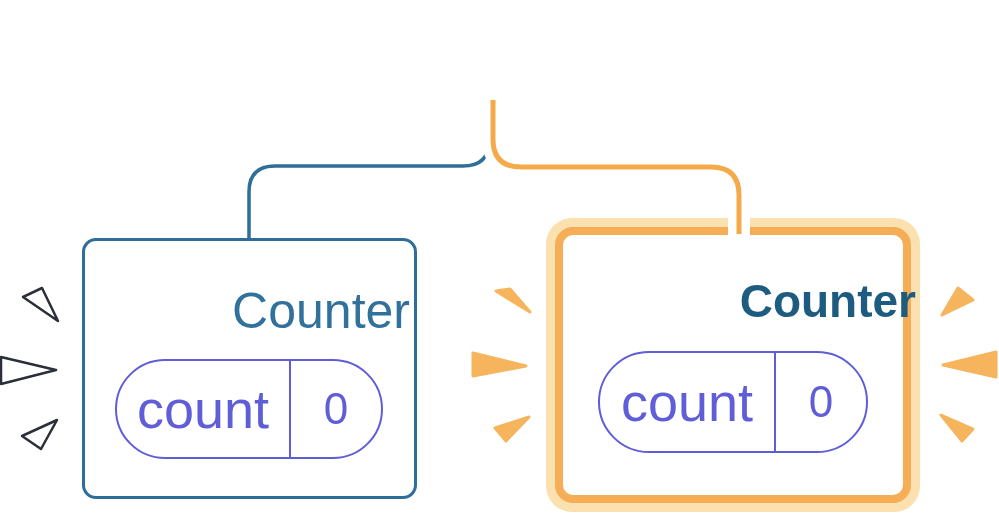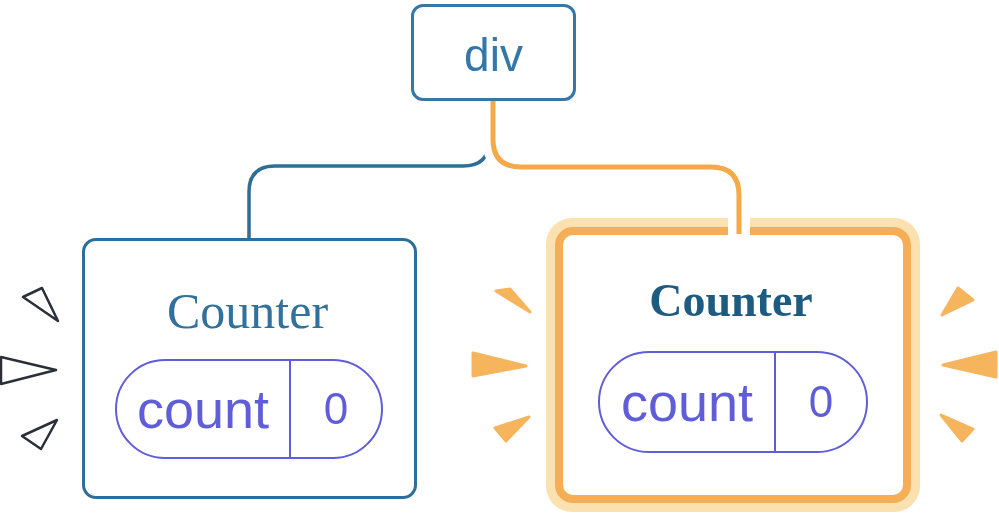--- a/index.html
+++ b/index.html
@@ -31,21 +31,21 @@
     background:var(--card-bg);
     border:3px solid var(--blue-text);
     border-radius:12px;
     display:flex;align-items:center;justify-content:center;
   }
   .root-node .label{
     color:var(--blue-text);font-size:46px;font-weight:500;line-height:1;padding-top:4px;
   }
 
   
-  .card-title{position:absolute;left:0;right:4px;text-align:center;line-height:1;font-family:Liberation Serif, serif;}
+  .card-title{position:absolute;left:0;right:4px;text-align:right;line-height:1;}
   .state-pill{
     position:absolute;display:flex;align-items:stretch;
     border:2.5px solid var(--indigo);
     background:var(--card-bg);
   }
   .pill-key{flex:1;display:flex;align-items:center;justify-content:center;
     border-right:2.5px solid var(--indigo);
     color:var(--indigo);font-size:54px;}
   .pill-value{width:90px;display:flex;align-items:center;justify-content:center;
     color:var(--indigo);font-size:44px;}
@@ -106,23 +106,20 @@
       <polygon class="sparkle-orange" points="529,417 495,428 506,441"></polygon>
     </g>
 
     <g>
       <polygon class="sparkle-orange" points="958,288 973,300 942,315"></polygon>
       <polygon class="sparkle-orange" points="996,352 996,377 943,365"></polygon>
       <polygon class="sparkle-orange" points="941,415 962,441 973,429"></polygon>
     </g>
   </svg>
 
-  <div class="root-node">
-    <span class="label">div</span>
-  </div>
 
   <div class="card-left">
     <div class="card-title">Counter</div>
     <div class="state-pill">
       <div class="pill-key">count</div>
       <div class="pill-value">0</div>
     </div>
   </div>
 
   <div class="card-right">

